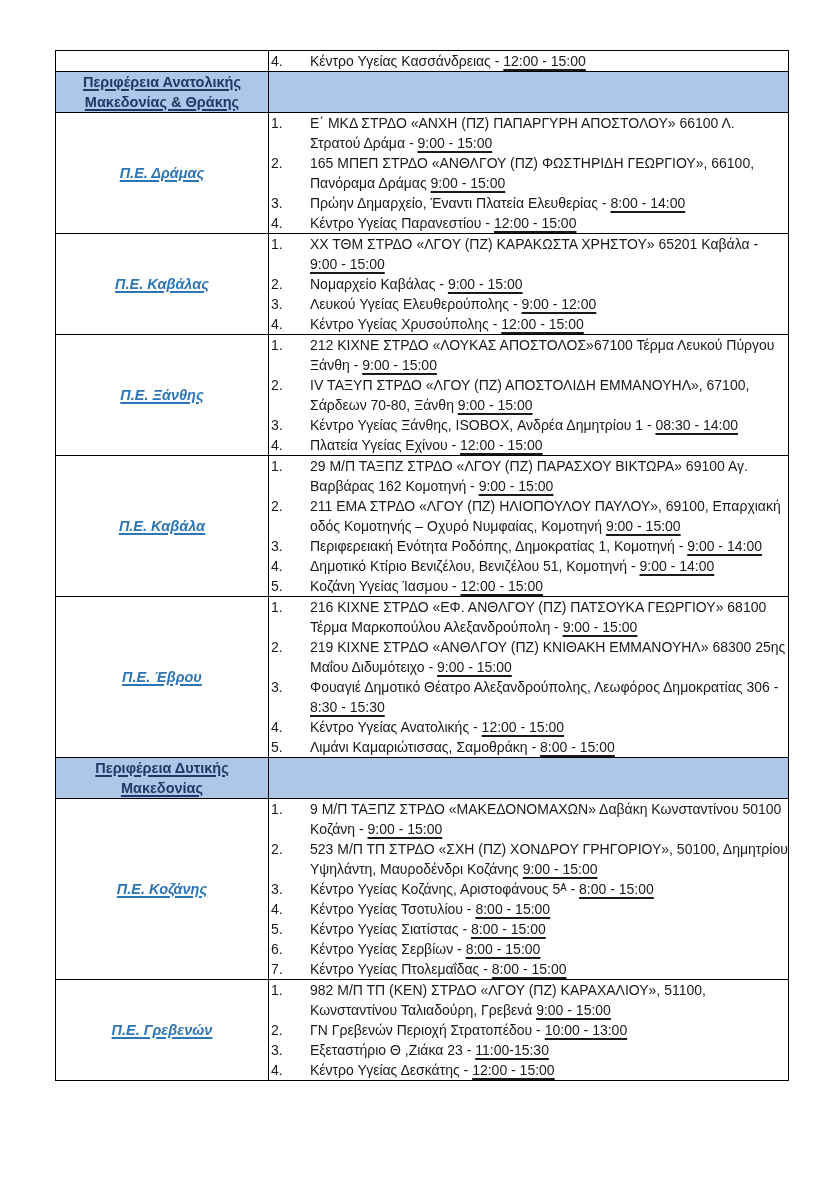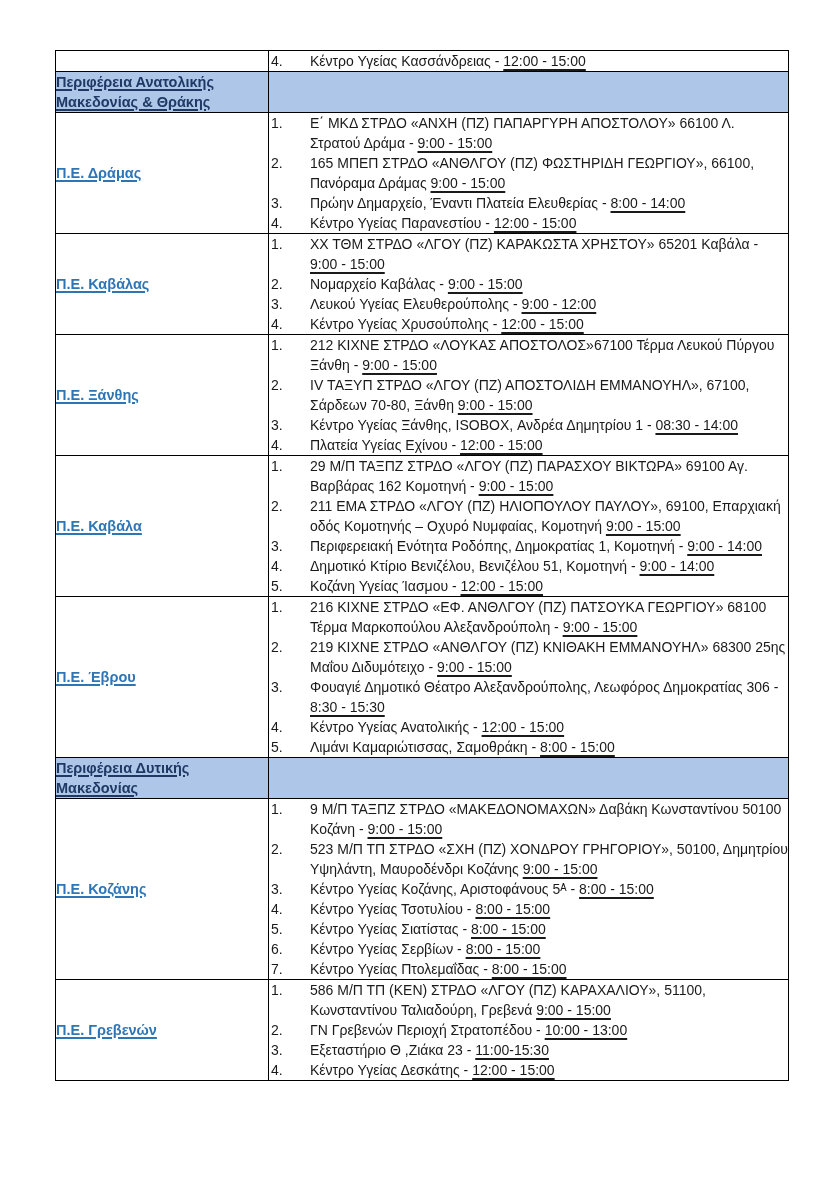--- a/index.html
+++ b/index.html
@@ -17,33 +17,35 @@
     border-collapse:collapse;
     table-layout:fixed;
   }
   table.sched td{
     border:1.6px solid #000;
     vertical-align:middle;
     padding:0;
   }
   td.label-cell{
     width:212px;
+    text-align:center;
     padding:2px 6px;
   }
   td.items-cell{
     padding:2px 8px 3px 8px;
   }
   .unit-label{
     color:#2E75B6;
     font-weight:bold;
     font-size:14.5px;
     text-decoration:underline;
     text-decoration-thickness:1.5px;
     text-underline-offset:2px;
     line-height:20px;
+    font-style:italic;
   }
   tr.region-row td{
     background:#AEC6E8;
     height:40px;
   }
   .region-label{
     display:inline-block;
     color:#1F3864;
     font-weight:bold;
     font-size:14.5px;
@@ -265,21 +267,21 @@
         </td>
       </tr>
 
       <tr>
         <td class="label-cell">
           <span class="unit-label">Π.Ε. Γρεβενών</span>
         </td>
         <td class="items-cell">
           <div class="item">
               <span class="num">1.</span>
-              <span class="itext"><span>586 Μ/Π ΤΠ (ΚΕΝ) ΣΤΡΔΟ «ΛΓΟΥ (ΠΖ) ΚΑΡΑΧΑΛΙΟΥ», 51100, Κωνσταντίνου Ταλιαδούρη, Γρεβενά </span><span class="time">9:00 - 15:00</span></span>
+              <span class="itext"><span>982 Μ/Π ΤΠ (ΚΕΝ) ΣΤΡΔΟ «ΛΓΟΥ (ΠΖ) ΚΑΡΑΧΑΛΙΟΥ», 51100, Κωνσταντίνου Ταλιαδούρη, Γρεβενά </span><span class="time">9:00 - 15:00</span></span>
             </div>
           <div class="item">
               <span class="num">2.</span>
               <span class="itext"><span>ΓΝ Γρεβενών Περιοχή Στρατοπέδου - </span><span class="time">10:00 - 13:00</span></span>
             </div>
           <div class="item">
               <span class="num">3.</span>
               <span class="itext"><span>Εξεταστήριο Θ ,Ζιάκα 23 - </span><span class="time">11:00-15:30</span></span>
             </div>
           <div class="item">

